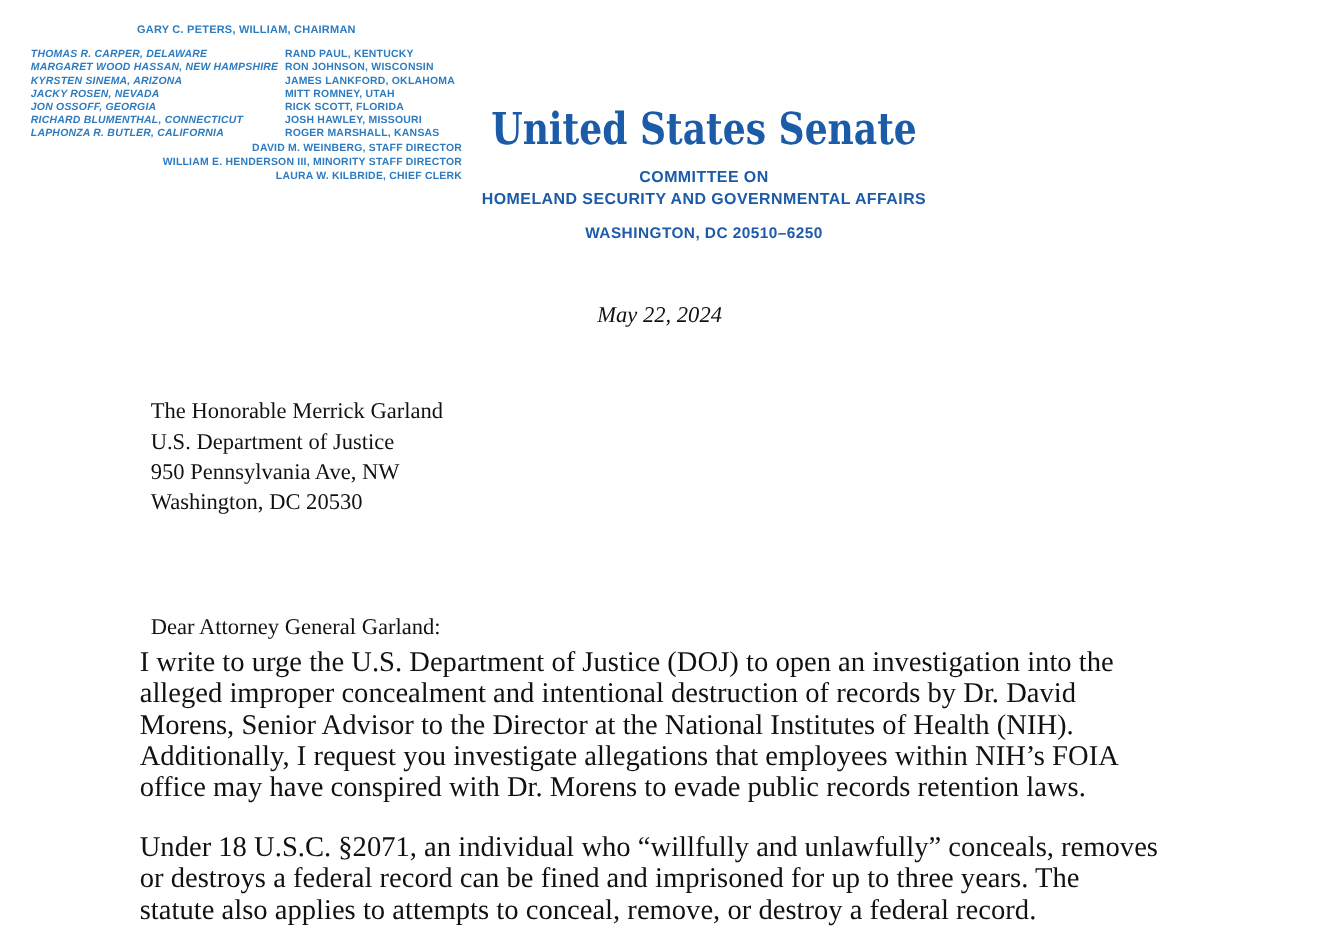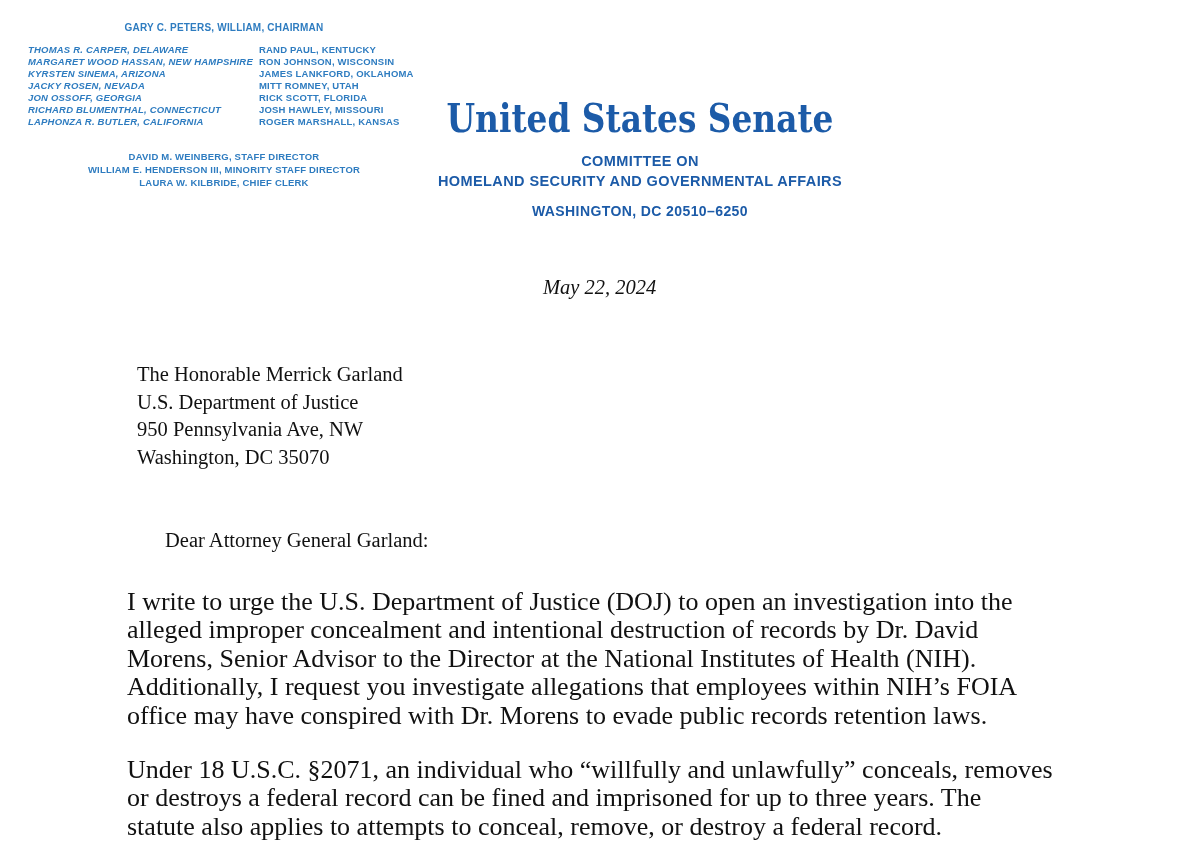--- a/index.html
+++ b/index.html
@@ -34,22 +34,21 @@
   }
   .cols { display: flex; }
   .cols ul { list-style: none; }
   .col-left { width: 231px; font-style: italic; }
   .col-right { flex: 1; }
   .cols li {
     line-height: 12px;
     white-space: nowrap;
   }
   .staff {
-    margin-top: 22px;
-    text-align: center;
+    text-align: right;
   }
   .staff div { line-height: 13px; white-space: nowrap; }
 
   
   .lh-center {
     position: absolute;
     left: 400px;
     top: 96px;
     width: 480px;
     text-align: center;
@@ -91,23 +90,22 @@
   .recipient {
     position: absolute;
     left: 137px;
     top: 361px;
     font-size: 20.5px;
   }
   .recipient div { line-height: 27.5px; }
   .salutation {
     position: absolute;
     left: 137px;
-    top: 529px;
+    top: 559px;
     font-size: 20.5px;
-    margin-left: 28px;
   }
   .body-text {
     position: absolute;
     left: 127px;
     top: 588px;
     width: 926px;
     font-size: 26px;
   }
   .body-text p {
     line-height: 28.4px;
@@ -154,21 +152,21 @@
     <div class="committee2">HOMELAND SECURITY AND GOVERNMENTAL AFFAIRS</div>
     <div class="location">WASHINGTON, DC 20510–6250</div>
   </div>
 
   <div class="date">May 22, 2024</div>
 
   <div class="recipient">
     <div>The Honorable Merrick Garland</div>
     <div>U.S. Department of Justice</div>
     <div>950 Pennsylvania Ave, NW</div>
-    <div>Washington, DC 35070</div>
+    <div>Washington, DC 20530</div>
   </div>
 
   <div class="salutation">Dear Attorney General Garland:</div>
 
   <div class="body-text">
     <p>I write to urge the U.S. Department of Justice (DOJ) to open an investigation into the alleged improper concealment and intentional destruction of records by Dr. David Morens, Senior Advisor to the Director at the National Institutes of Health (NIH). Additionally, I request you investigate allegations that employees within NIH’s FOIA office may have conspired with Dr. Morens to evade public records retention laws.</p>
     <p>Under 18 U.S.C. §2071, an individual who “willfully and unlawfully” conceals, removes or destroys a federal record can be fined and imprisoned for up to three years. The statute also applies to attempts to conceal, remove, or destroy a federal record.</p>
   </div>
 
 </div>

